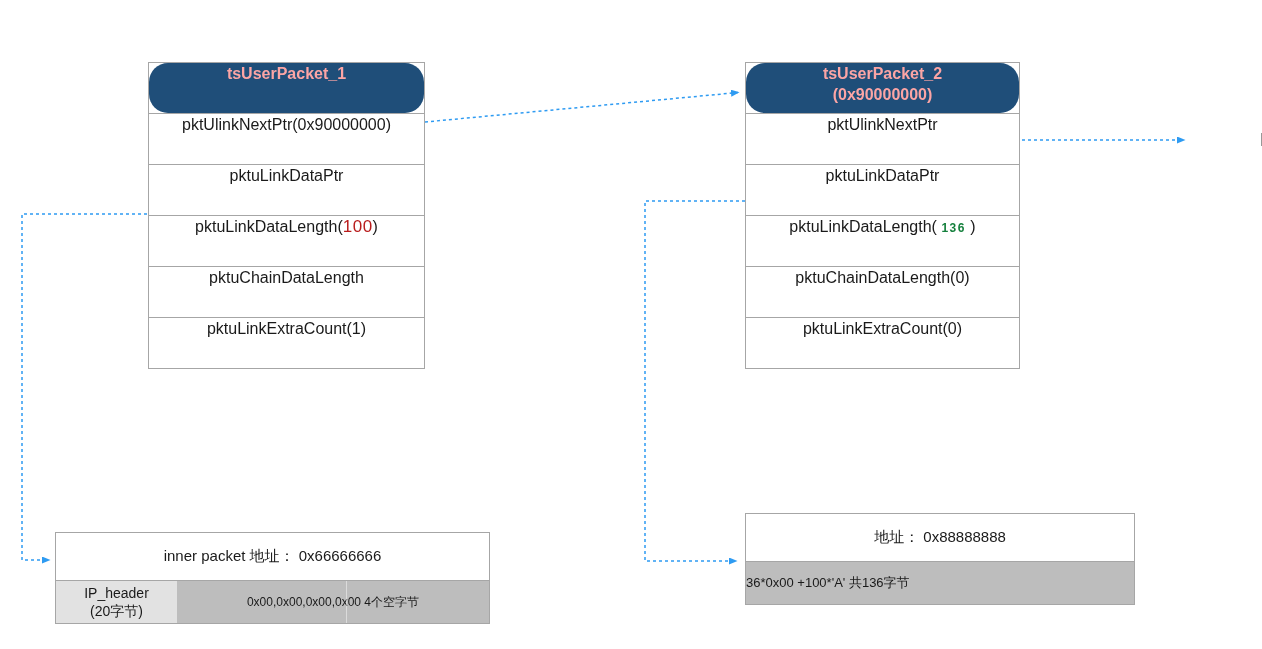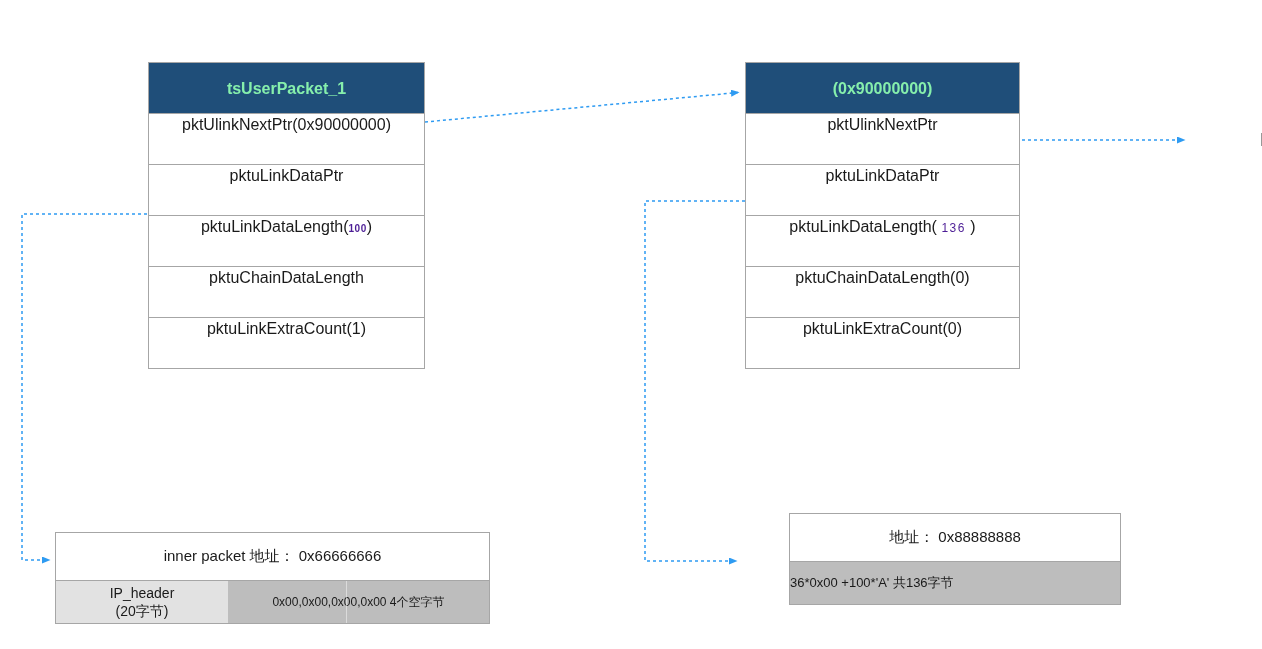--- a/index.html
+++ b/index.html
@@ -4,43 +4,43 @@
 <style>
   html,body { margin:0; padding:0; background:#ffffff; }
   body { font-family: "Liberation Sans", "DejaVu Sans", sans-serif; }
   .canvas { position:relative; width:1262px; height:649px; background:#ffffff; overflow:hidden; }
 
   .arrow-layer { position:absolute; left:0; top:0; pointer-events:none; }
 
   
   .pkt-table { position:absolute; background:#fff; border:1px solid #a6a6a6; box-sizing:border-box; }
   .pkt-header {
-    background:#1F4E79; color:#86efac; font-weight:bold; text-align:center;
-    height:50px; display:flex; flex-direction:column; justify-content:center;
-    font-size:16px; line-height:21px;
+    background:#1F4E79; color:#fca5a5; font-weight:bold; text-align:center;
+    height:50px; display:flex; flex-direction:column; 
+    font-size:16px; line-height:21px;border-radius:19px;
   }
   .pkt-row {
     height:50px; border-top:1px solid #a6a6a6; text-align:center;
     display:flex; flex-direction:row; justify-content:center;
     font-size:16px; line-height:21px; color:#1a1a1a; background:#fff;
   }
   .row-value { white-space:pre; }
   .num-plain { }
-  .num-red  { color:#4c1d95; font-weight:bold; font-size:10px; letter-spacing:0.5px; }
-  .num-dark { color:#4c1d95; font-weight:normal; font-size:12px; letter-spacing:1.5px; }
+  .num-red  { color:#b91c1c; font-weight:normal; font-size:17px; letter-spacing:0.5px; }
+  .num-dark { color:#15803d; font-weight:bold; font-size:12px; letter-spacing:1.5px; }
 
   
   .mem-block { position:absolute; border:1px solid #a6a6a6; box-sizing:border-box; background:#fff; }
   .mem-header {
     height:47px; display:flex; align-items:center; justify-content:center;
     font-size:15px; color:#1a1a1a; background:#ffffff;
   }
   .mem-row { position:relative; display:flex; height:42px; border-top:1px solid #a6a6a6; }
   .mem-cell-ip {
-    width:172px; background:#E2E2E2; display:flex; flex-direction:column;
+    width:121px; background:#E2E2E2; display:flex; flex-direction:column;
     align-items:center; justify-content:center; font-size:14px; line-height:18px; color:#1a1a1a;
     box-sizing:border-box;
   }
   .mem-cell-data {
     flex:1; background:#BDBDBD; display:flex; align-items:center; justify-content:center;
     font-size:12px; color:#1a1a1a;
   }
   .mem-cell-data.right { justify-content:flex-start; font-size:13px; }
   .faint-divider { position:absolute; left:290px; top:0; width:1px; height:42px; background:rgba(255,255,255,0.45); }
 
@@ -82,20 +82,21 @@
       <div>pktuChainDataLength</div>
     </div>
     <div class="pkt-row">
       <div>pktuLinkExtraCount</div>
       <div class="row-value"><span>(</span><span class="num-plain">1</span><span>)</span></div>
     </div>
   </div>
 
   <div class="pkt-table" style="left:745px; top:62px; width:275px;">
     <div class="pkt-header">
+      <div>tsUserPacket_2</div>
       <div>(0x90000000)</div>
     </div>
     <div class="pkt-row">
       <div>pktUlinkNextPtr</div>
     </div>
     <div class="pkt-row">
       <div>pktuLinkDataPtr</div>
     </div>
     <div class="pkt-row">
       <div>pktuLinkDataLength</div>
@@ -118,20 +119,20 @@
     <div class="mem-row">
       <div class="mem-cell-ip">
         <div>IP_header</div>
         <div>(20字节)</div>
       </div>
       <div class="mem-cell-data">0x00,0x00,0x00,0x00 4个空字节</div>
       <div class="faint-divider"></div>
     </div>
   </div>
 
-  <div class="mem-block" style="left:745px; top:513px; width:332px;margin-left:44px;">
+  <div class="mem-block" style="left:745px; top:513px; width:390px;">
     <div class="mem-header">地址： 0x88888888</div>
     <div class="mem-row">
       <div class="mem-cell-data right">36*0x00 +100*'A' 共136字节</div>
     </div>
   </div>
 
 </div>
 
 </body></html>

